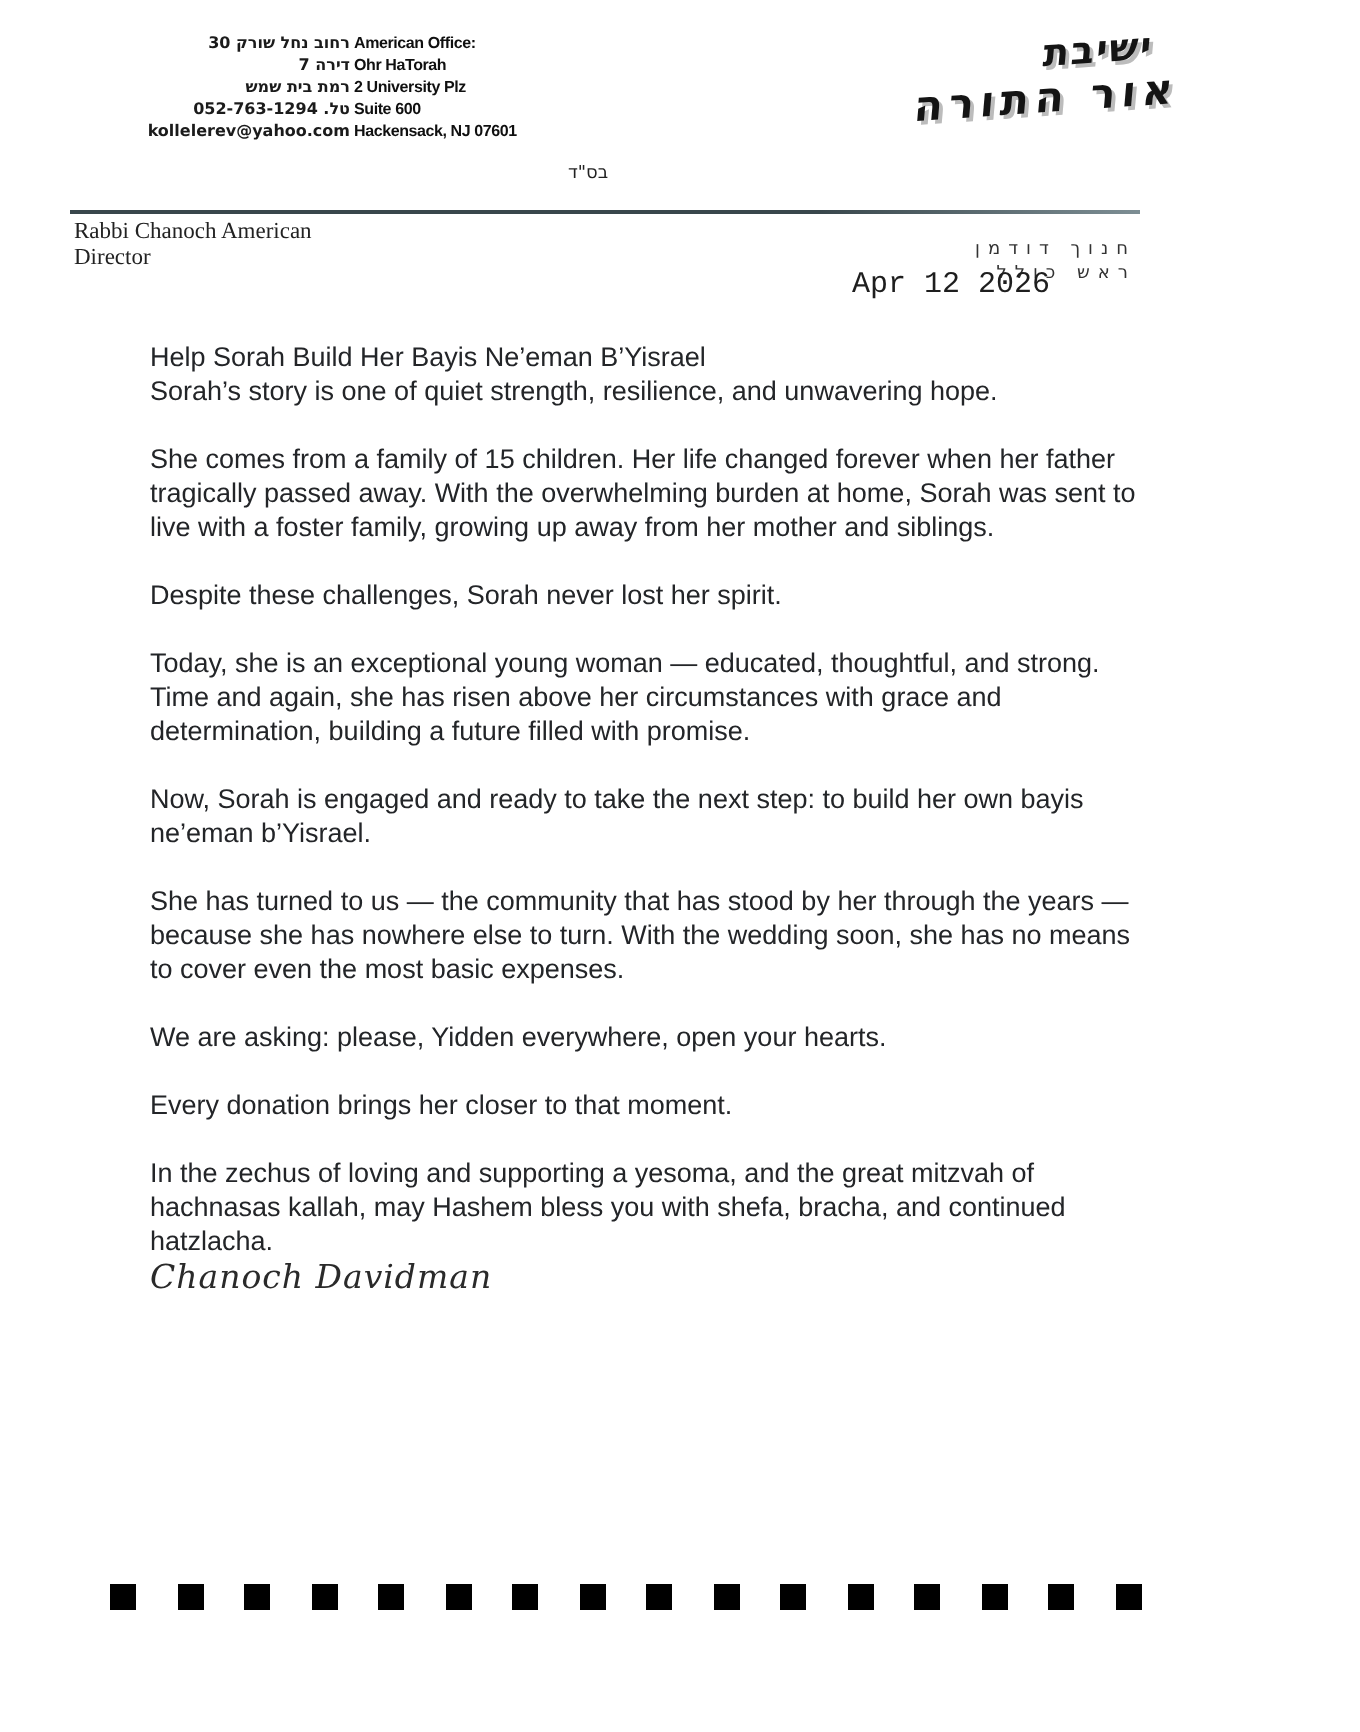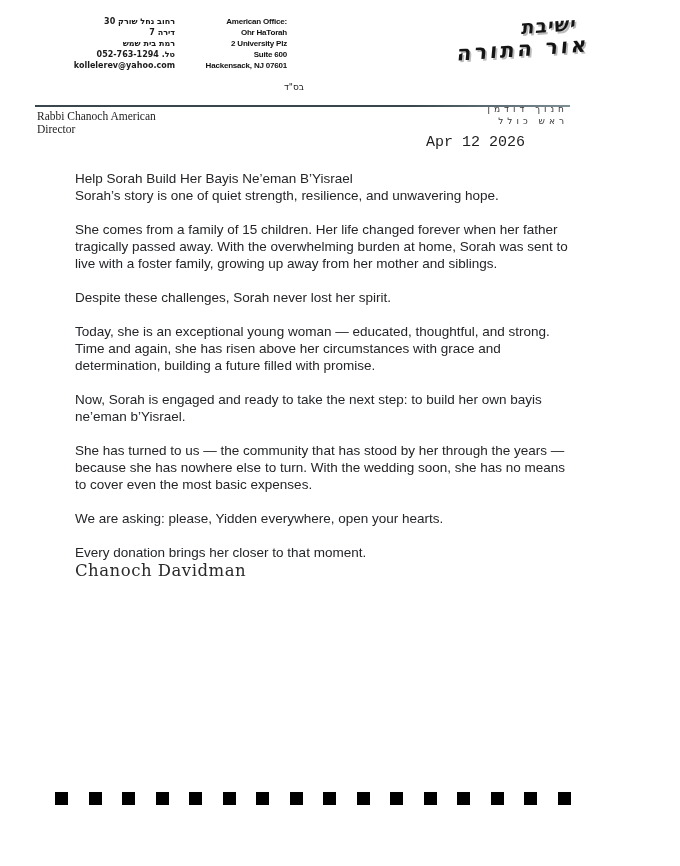--- a/index.html
+++ b/index.html
@@ -14,21 +14,20 @@
     direction:rtl; text-align:right;
     font-family:"DejaVu Sans", sans-serif;
     font-size:8px; line-height:11px; color:#1b1b1b; font-weight:700;
   }
   .addr-he .light { font-weight:700; }
   .addr-us {
     position:absolute; top:16px; left:177px; width:110px;
     font-family:"Liberation Sans", sans-serif;
     font-size:8px; line-height:11px; color:#101010; font-weight:700;
     letter-spacing:-0.2px;
-    text-align:right;
   }
   .logo {
     position:absolute; top:16px; left:415px; width:215px;
     direction:rtl; transform:rotate(-4deg);
     font-family:"DejaVu Sans", sans-serif; font-weight:700; color:#141414;
   }
   .logo-line1 {
     font-size:19px; transform:skewX(-9deg);
     text-shadow:2px 2px 0 #bcbcbc;
     padding-left:55px; text-align:center; letter-spacing:1px;
@@ -46,40 +45,40 @@
     position:absolute; top:105px; left:35px; right:18px; height:2px;
     background:linear-gradient(to right,#39474c 70%, #7d8e94);
   }
 
   
   .rabbi {
     position:absolute; top:110px; left:37px;
     font-family:"Liberation Serif", serif; font-size:11.5px; line-height:13px; color:#222;
   }
   .heb-official {
-    position:absolute; top:104px; right:20px; text-align:right;
+    position:absolute; top:120px; right:20px; text-align:right;
     direction:rtl; font-family:"DejaVu Sans", sans-serif;
     font-size:9px; line-height:11.5px; letter-spacing:4px; color:#333;
   }
   .date {
     position:absolute; top:134px; right:63px;
     font-family:Liberation Mono, monospace; font-size:15px; color:#1e1e1e;
   }
 
   
   .letter {
     position:absolute; top:170px; left:75px; width:562px;
     font-family:"Liberation Sans", sans-serif;
     font-size:13.5px; line-height:17px; color:#232528;
   }
   .letter p { margin:0 0 17px 0; white-space:pre-line; }
   .letter p:last-of-type { margin-bottom:0; }
   .sig {
     margin-top:1px;
-    font-family:"DejaVu Serif", serif; 
+    font-family:"DejaVu Serif", serif; font-style:italic;
     font-size:16.5px; color:#2a2a2a; letter-spacing:0.5px;
   }
 
   
   .squares {
     position:absolute; top:792px; left:55px; width:583px;
     display:flex; justify-content:space-between;
   }
   .sq { width:13px; height:13px; background:#000; }
 </style>
@@ -136,20 +135,23 @@
         <p>Today, she is an exceptional young woman — educated, thoughtful, and strong.
 Time and again, she has risen above her circumstances with grace and
 determination, building a future filled with promise.</p>
         <p>Now, Sorah is engaged and ready to take the next step: to build her own bayis
 ne’eman b’Yisrael.</p>
         <p>She has turned to us — the community that has stood by her through the years —
 because she has nowhere else to turn. With the wedding soon, she has no means
 to cover even the most basic expenses.</p>
         <p>We are asking: please, Yidden everywhere, open your hearts.</p>
         <p>Every donation brings her closer to that moment.</p>
+        <p>In the zechus of loving and supporting a yesoma, and the great mitzvah of
+hachnasas kallah, may Hashem bless you with shefa, bracha, and continued
+hatzlacha.</p>
       </div>
     <div class="sig">Chanoch Davidman</div>
   </div>
 
   <div class="squares" id="footer-squares">
       <div class="sq" style="background: rgb(0, 0, 0);"></div>
       <div class="sq" style="background: rgb(0, 0, 0);"></div>
       <div class="sq" style="background: rgb(0, 0, 0);"></div>
       <div class="sq" style="background: rgb(0, 0, 0);"></div>
       <div class="sq" style="background: rgb(0, 0, 0);"></div>

